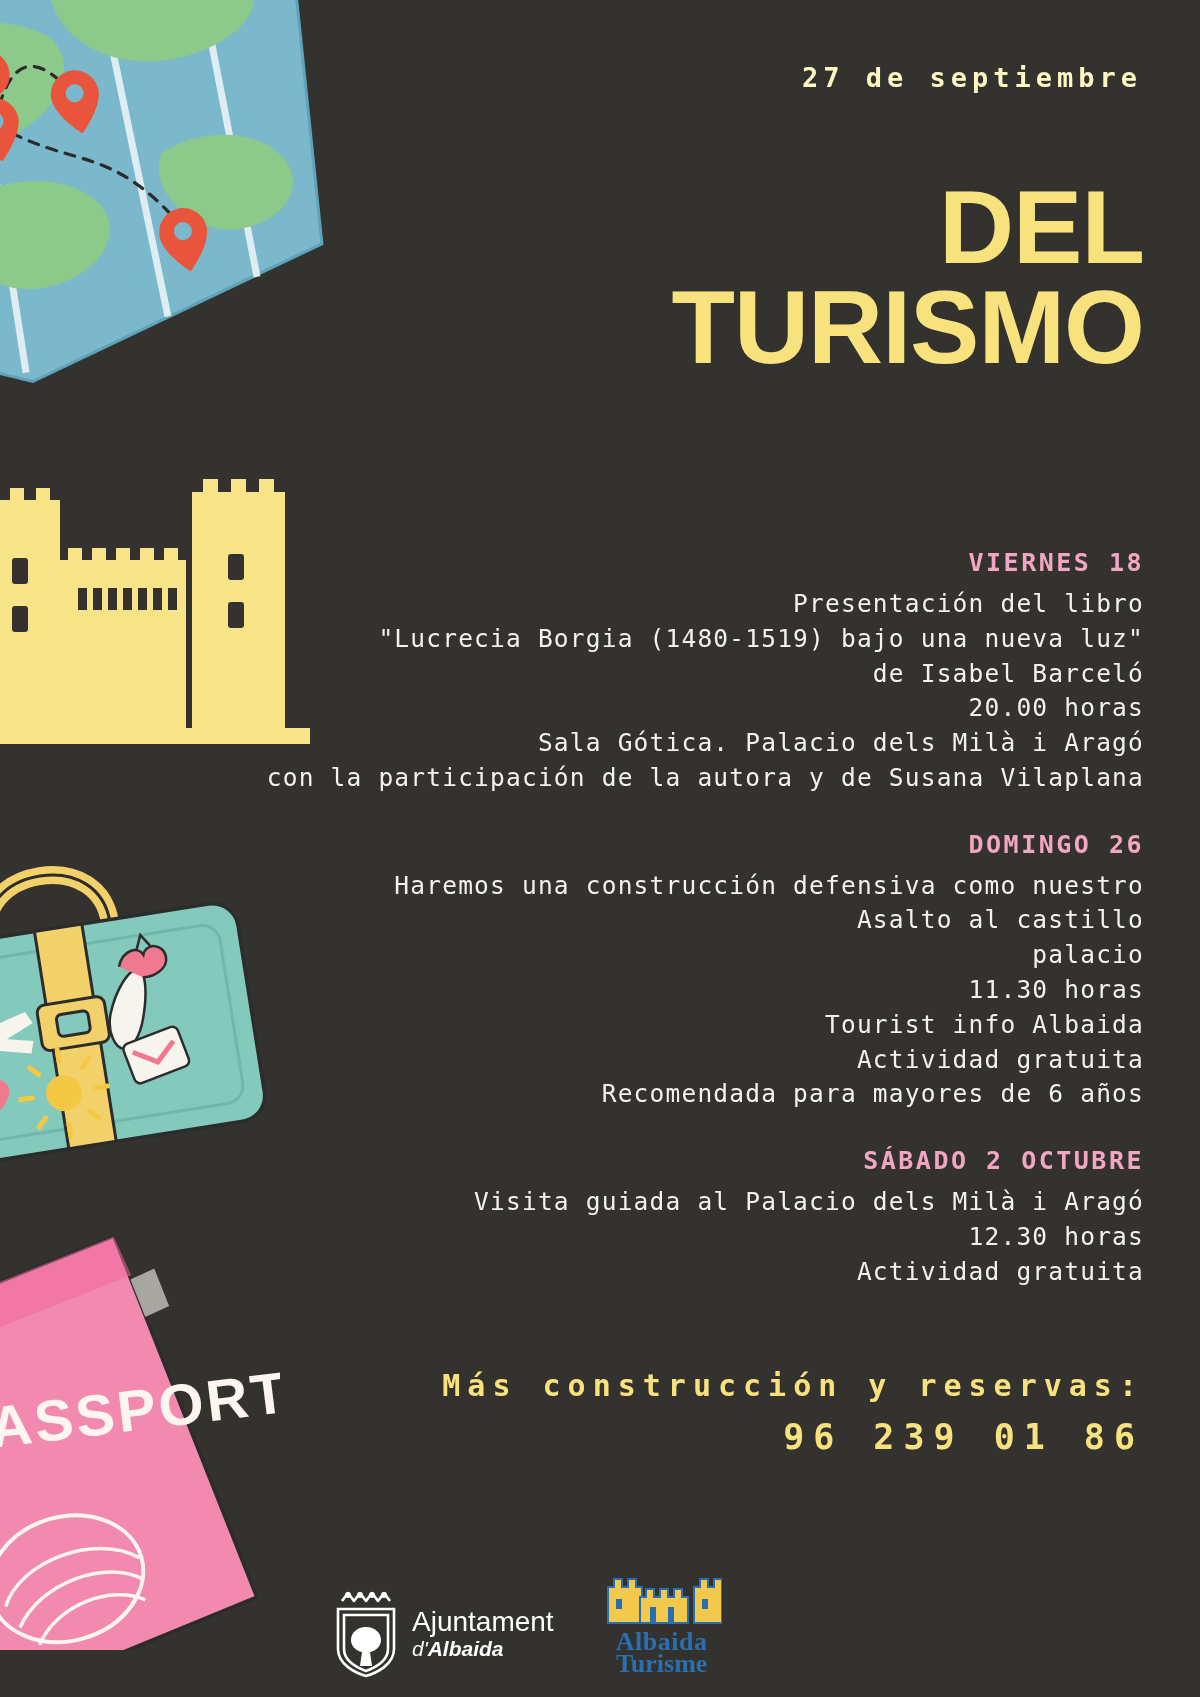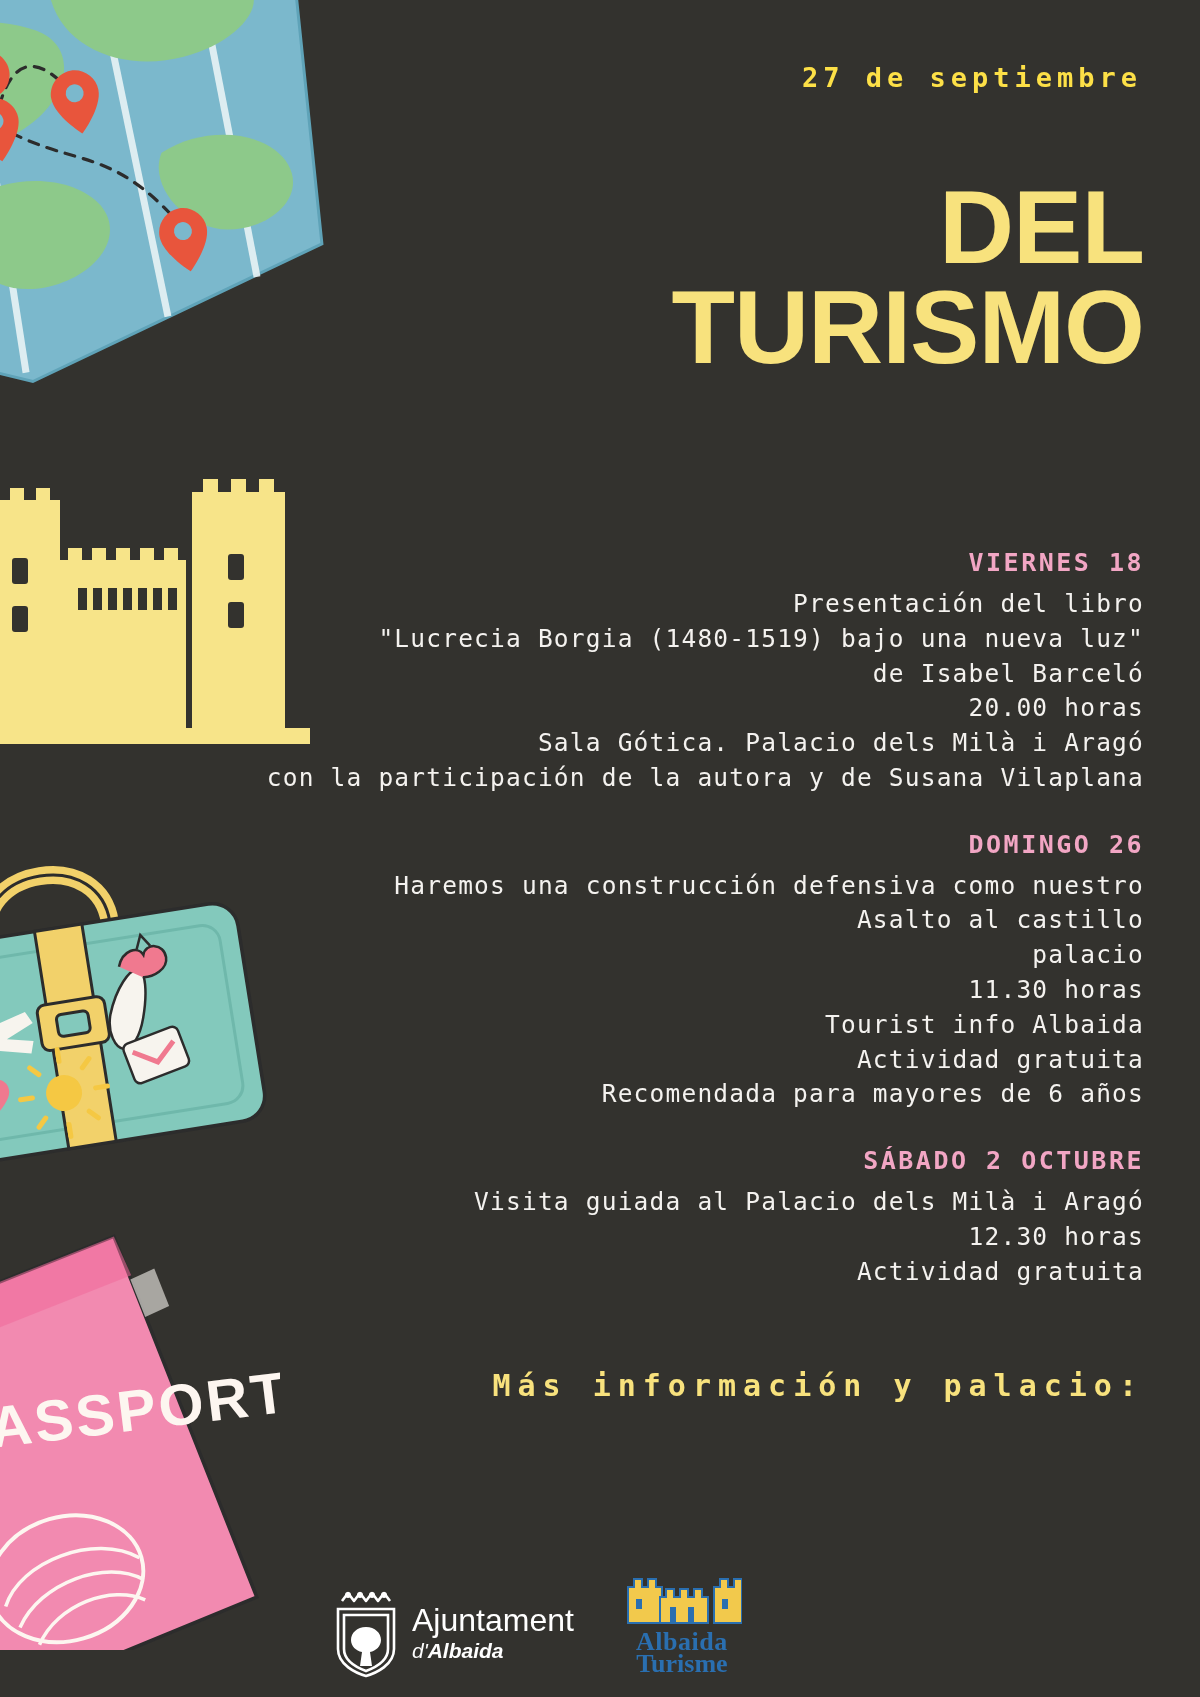--- a/index.html
+++ b/index.html
@@ -29,21 +29,21 @@
   .suitcase { top: 840px; left: -40px; width: 360px; height: 340px; }
 
   
   .passport { top: 1230px; left: -50px; width: 330px; height: 420px; }
 
   
   .date-top {
     position: absolute;
     top: 62px;
     right: 58px;
-    color: #fde047;
+    color: #fef9c3;
     font-size: 27px;
     letter-spacing: 5px;
     font-weight: bold;
     font-family: "DejaVu Sans Mono", monospace;
   }
 
   .title {
     position: absolute;
     top: 108px;
     right: 56px;
@@ -112,21 +112,21 @@
   }
   .logo-ajuntament {
     display: flex;
     align-items: center;
     gap: 10px;
     color: #ffffff;
   }
   .logo-ajuntament .txt { line-height: 1.12; }
   .logo-ajuntament .t1 {
     font-family: "Liberation Sans", sans-serif;
-    font-size: 32px;
+    font-size: 28px;
   }
   .logo-ajuntament .t2 {
     font-family: "Liberation Sans", sans-serif;
     font-size: 21px;
     font-style: italic;
   }
   .logo-ajuntament .t2 b { font-weight: bold; }
 
   .logo-turisme {
     text-align: center;
@@ -294,21 +294,22 @@
     <div class="block">
       <div class="day">SÁBADO 2 OCTUBRE</div>
       <div class="line">Visita guiada al Palacio dels Milà i Aragó</div>
       <div class="line">12.30 horas</div>
       <div class="line">Actividad gratuita</div>
     </div>
 
   </div>
 
   <div class="contact">
-    <div class="more">Más información y palacio:</div>
+    <div class="more">Más construcción y reservas:</div>
+    <div class="phone">96 239 01 86</div>
   </div>
 
   <div class="logos">
 
     <div class="logo-ajuntament">
       <svg width="72" height="92" viewBox="0 0 72 92" xmlns="http://www.w3.org/2000/svg">
         <g fill="none" stroke="#ffffff" stroke-width="2.6">
           <path d="M8 22 h56 v40 c0 16 -18 24 -28 27 c-10 -3 -28 -11 -28 -27 Z"></path>
           <path d="M14 28 h44 v34 c0 12 -14 19 -22 22 c-8 -3 -22 -10 -22 -22 Z"></path>
           <path d="M12 14 l6 -8 l6 8 l6 -8 l6 8 l6 -8 l6 8 l6 -8 l6 8" stroke-linejoin="round"></path>

